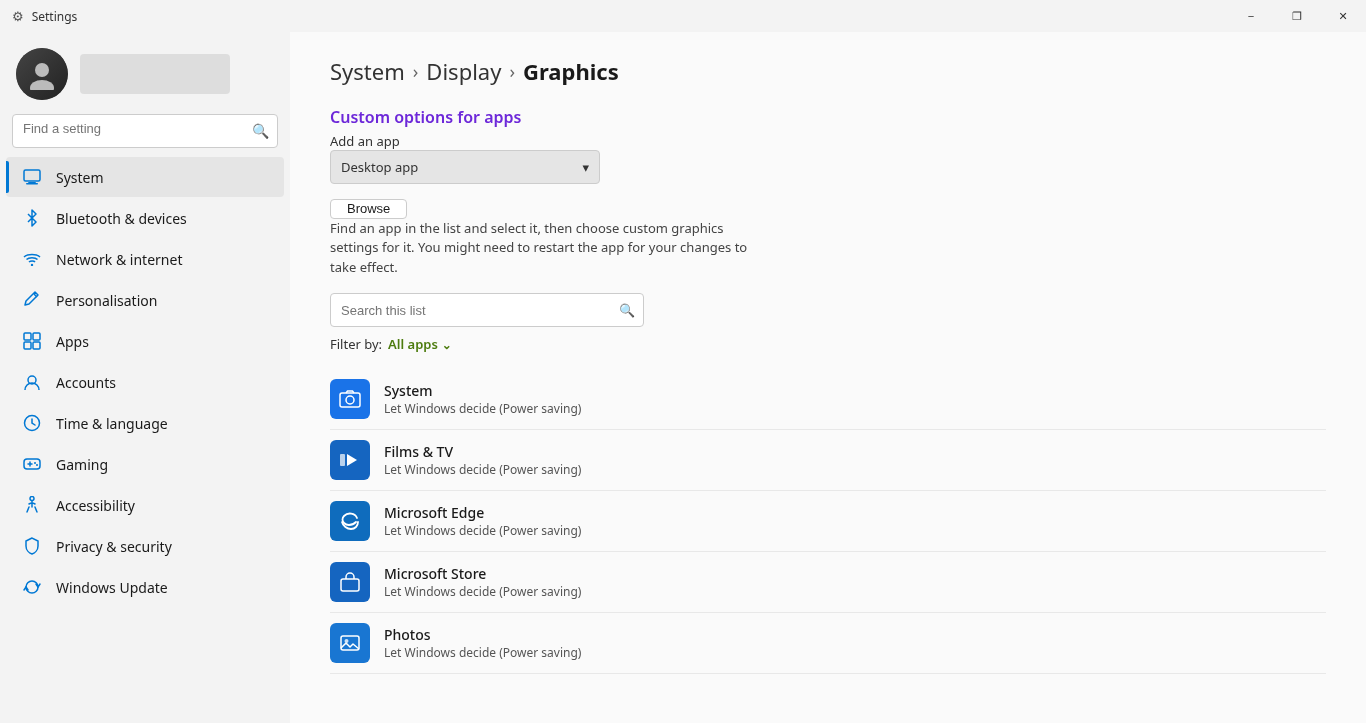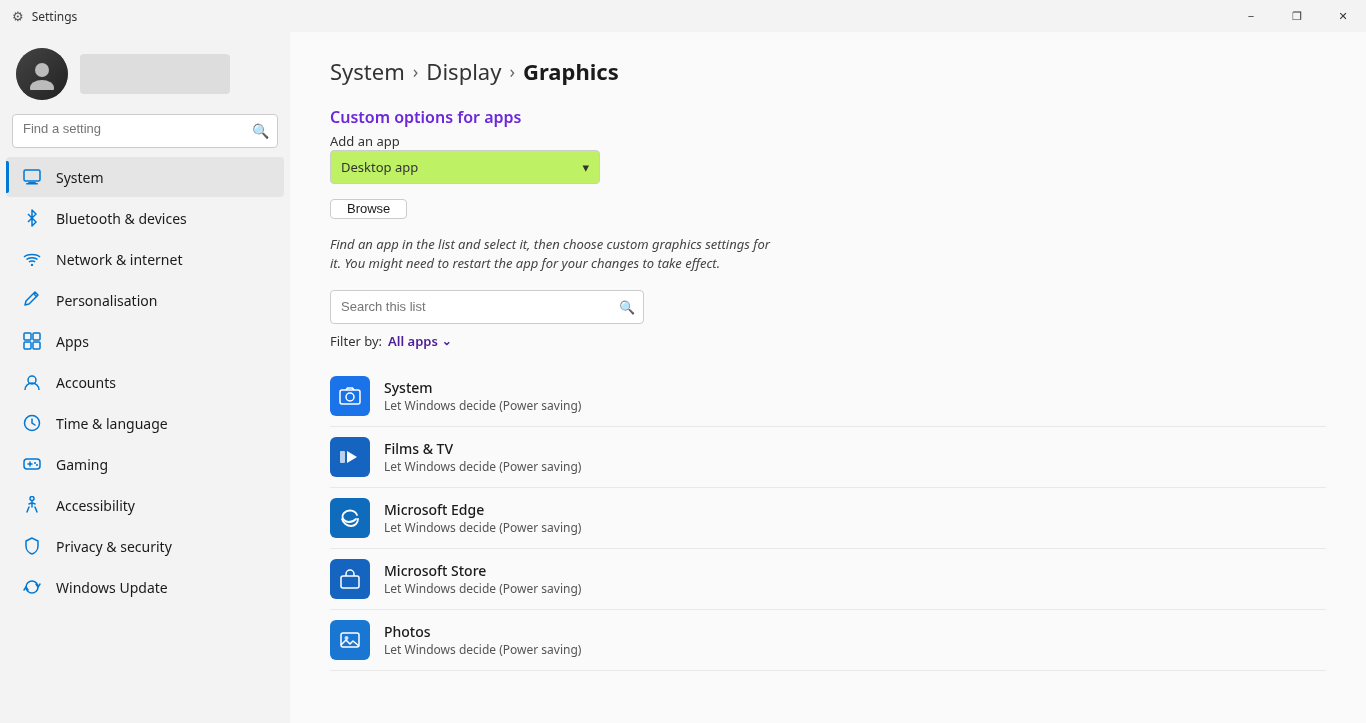--- a/index.html
+++ b/index.html
@@ -209,21 +209,21 @@
       display: flex;
       align-items: center;
       gap: 10px;
       margin-bottom: 12px;
     }
     .dropdown {
       width: 270px;
       height: 34px;
       border: 1px solid #ccc;
       border-radius: 4px;
-      background: #bef264;
+      background: #e5e5e5;
       padding: 0 10px;
       font-size: 13px;
       color: #333;
       display: flex;
       align-items: center;
       justify-content: space-between;
       cursor: pointer;
     }
     .browse-btn {
       height: 20px;
@@ -275,21 +275,21 @@
       gap: 6px;
       margin-bottom: 16px;
       font-size: 13px;
       color: #333;
     }
     .filter-dropdown {
       display: flex;
       align-items: center;
       gap: 4px;
       cursor: pointer;
-      color: #4c1d95;
+      color: #4d7c0f;
       font-weight: 600;
     }
 
     .app-list {
       display: flex;
       flex-direction: column;
       gap: 0;
     }
     .app-item {
       display: flex;
@@ -476,21 +476,21 @@
 
     <div class="dropdown-row">
       <div class="dropdown">
         <span>Desktop app</span>
         <span>▾</span>
       </div>
     </div>
 
     <button class="browse-btn">Browse</button>
 
-    <p style="margin-top:16px;font-style:italic;" class="info-text">Find an app in the list and select it, then choose custom graphics settings for it. You might need to restart the app for your changes to take effect.</p>
+    <p style="" class="info-text">Find an app in the list and select it, then choose custom graphics settings for it. You might need to restart the app for your changes to take effect.</p>
 
     
     <div class="list-search-box">
       <input class="list-search-input" type="text" placeholder="Search this list" style="">
       <span class="list-search-icon">🔍</span>
     </div>
 
     
     <div class="filter-row">
       <span>Filter by:</span>

